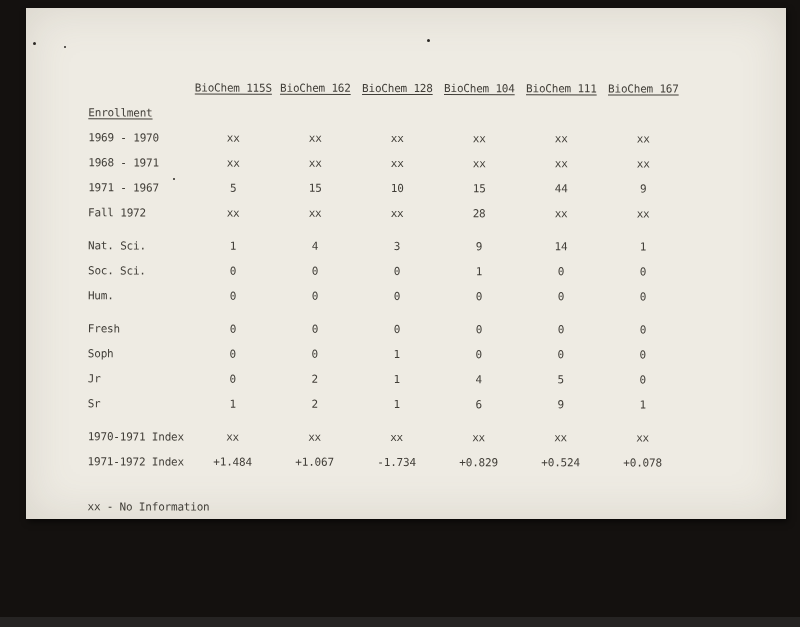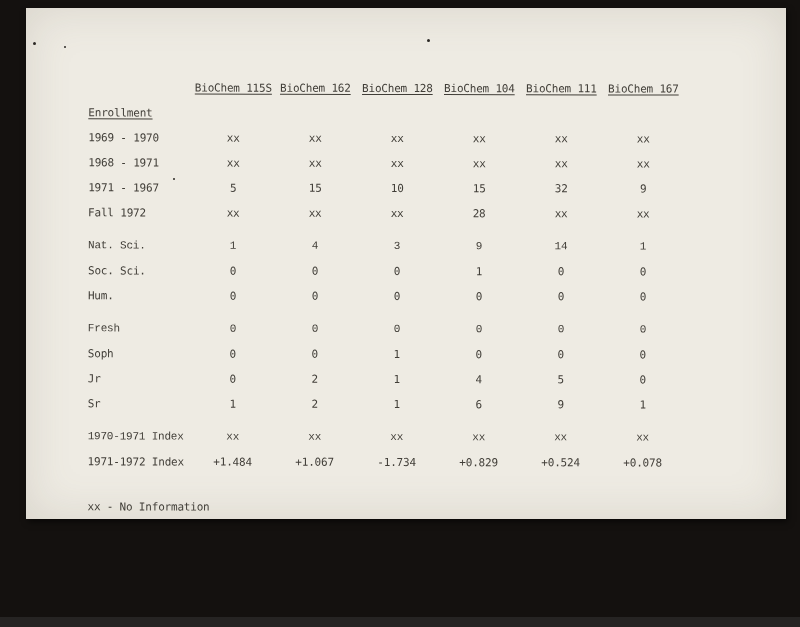--- a/index.html
+++ b/index.html
@@ -66,21 +66,20 @@
   .doc-table td.value-cell {
     text-align: center;
   }
   .doc-table td.section {
     text-decoration: underline;
     text-underline-offset: 2px;
     margin-left: 24px;
   }
   .doc-table tr.gap-before td {
     padding-top: 8px;
-    font-family: Liberation Mono, monospace;
   }
   .footnote {
     margin: 26px 0 0 62px;
   }
   .speck {
     position: absolute;
     background: #2b2824;
     border-radius: 50%;
     width: 3px;
     height: 3px;
@@ -142,21 +141,21 @@
               <td class="value-cell">xx</td>
               <td class="value-cell">xx</td>
               <td class="value-cell">xx</td>
             </tr>
             <tr>
               <td class="label-cell">1971 - 1967</td>
               <td class="value-cell">5</td>
               <td class="value-cell">15</td>
               <td class="value-cell">10</td>
               <td class="value-cell">15</td>
-              <td class="value-cell">32</td>
+              <td class="value-cell">44</td>
               <td class="value-cell">9</td>
             </tr>
             <tr>
               <td class="label-cell">Fall 1972</td>
               <td class="value-cell">xx</td>
               <td class="value-cell">xx</td>
               <td class="value-cell">xx</td>
               <td class="value-cell">28</td>
               <td class="value-cell">xx</td>
               <td class="value-cell">xx</td>

